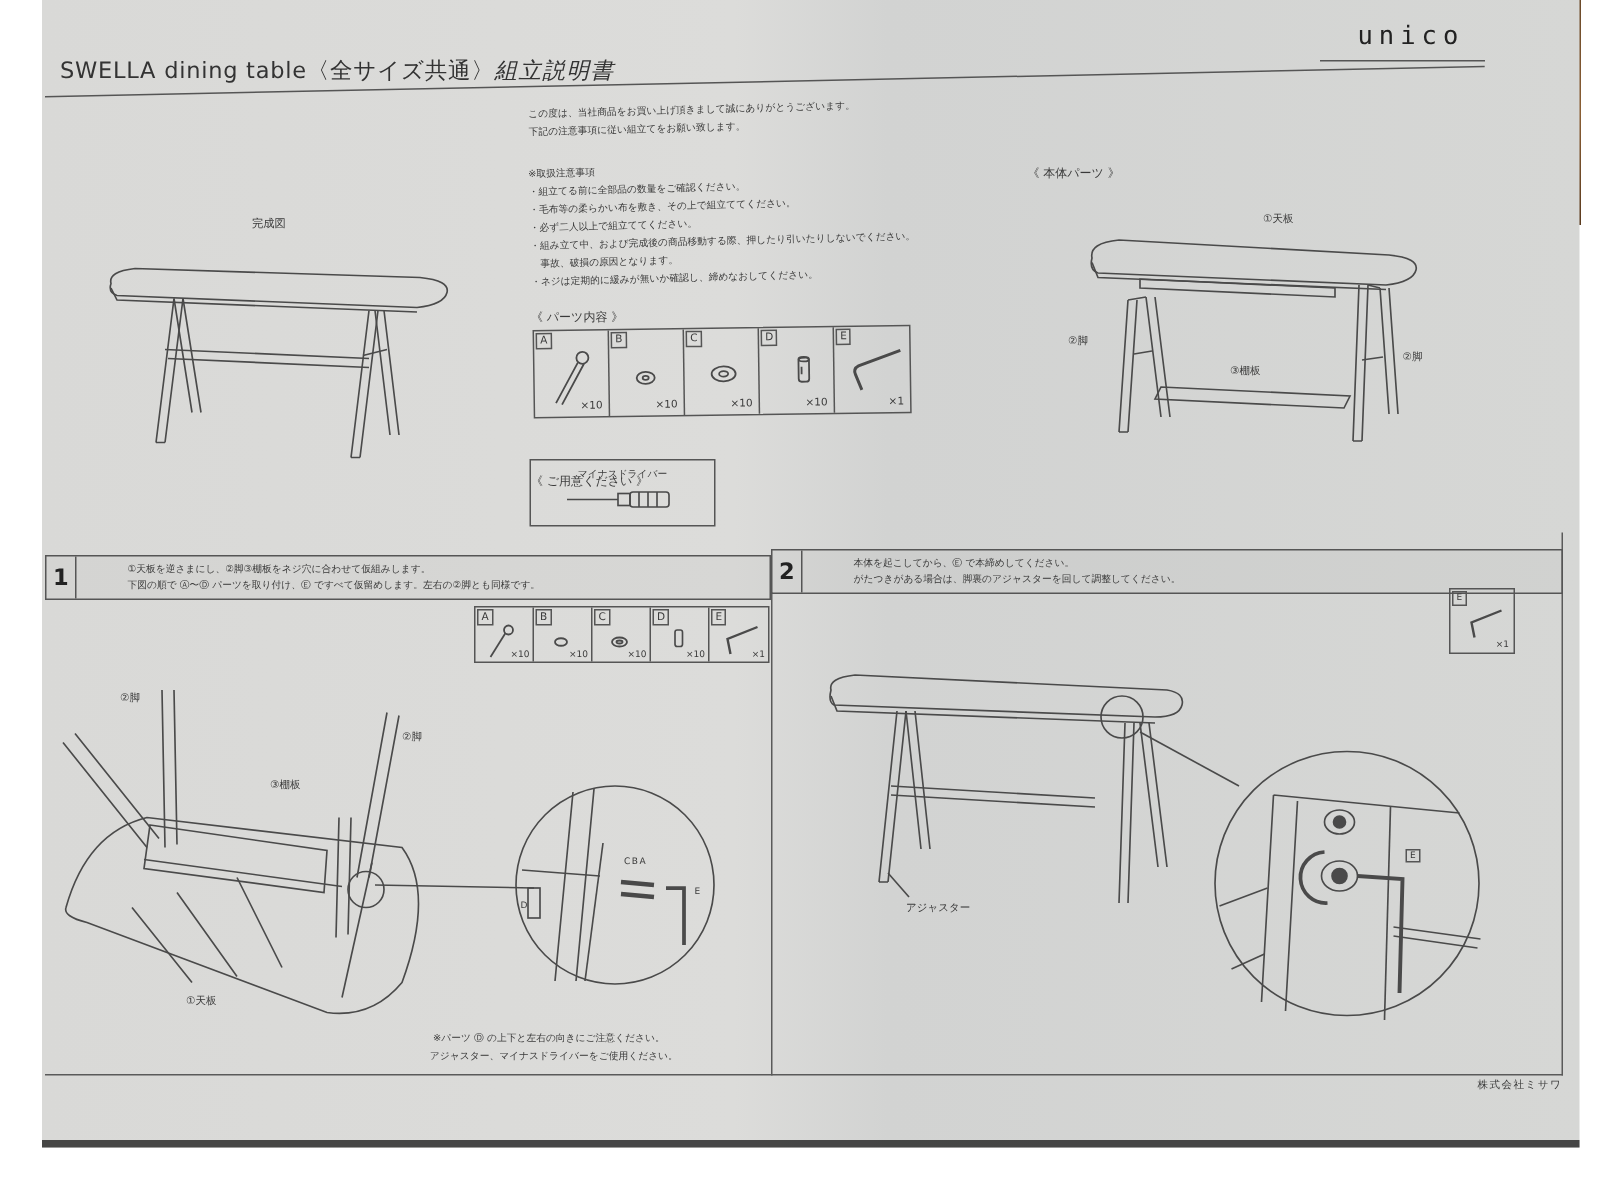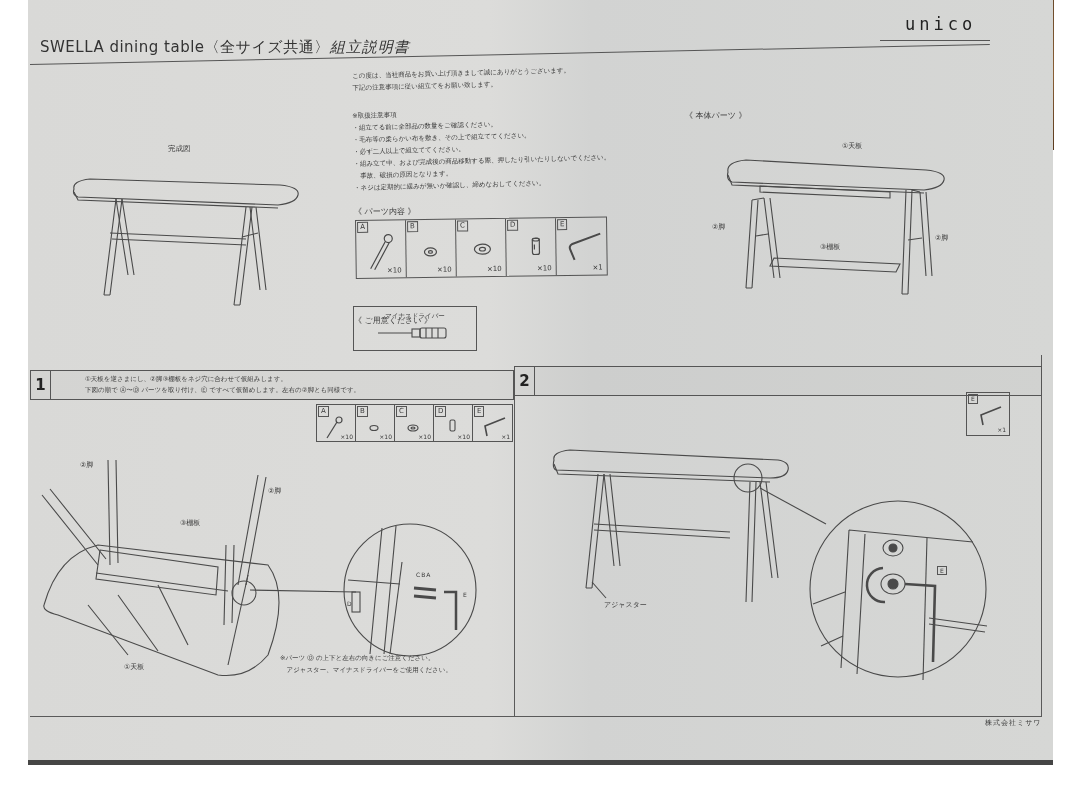--- a/index.html
+++ b/index.html
@@ -51,21 +51,21 @@
   .mini-part { position: relative; width: 39px; height: 36px; border-right: 1px solid #555; }
   .mini-part:last-child { border-right: none; }
   .mini-part .letter { position: absolute; left: 1px; top: 1px; font-size: 7px; border: 1px solid #555; padding: 0 2px; line-height: 9px; }
   .mini-part .qty { position: absolute; right: 2px; bottom: 1px; font-size: 6px; }
   .mini-part svg { position: absolute; left: 6px; top: 11px; }
 
   .e-box { position: absolute; left: 966px; top: 392px; width: 44px; height: 44px; border: 1px solid #555; }
   .e-box .letter { position: absolute; left: 1px; top: 1px; font-size: 6px; border: 1px solid #555; padding: 0 2px; line-height: 8px; }
   .e-box .qty { position: absolute; right: 3px; bottom: 2px; font-size: 6px; }
 
-  .caution { position: absolute; left: 280px; top: 652px; }
+  .caution { position: absolute; left: 280px; top: 686px; text-align: center; }
   .company { position: absolute; left: 985px; top: 718px; font-size: 7px; letter-spacing: 1px; }
 
   svg.draw { position: absolute; overflow: visible; }
   svg.draw * { fill: none; stroke: #4a4a4a; stroke-width: 1.1; }
   svg.draw .fill { fill: #4a4a4a; }
 </style>
 </head>
 <body>
 
 <div class="wood"></div>
@@ -285,20 +285,24 @@
 <div class="label" style="left:463px;top:591px;font-size:6px;">E</div>
 <div class="label" style="left:347px;top:600px;font-size:6px;">D</div>
 
 <div class="caution">
   <div class="small">※パーツ Ⓓ の上下と左右の向きにご注意ください。</div>
   <div class="small">　アジャスター、マイナスドライバーをご使用ください。</div>
 </div>
 
 <div class="step-bar" style="left:514px;top:366px;width:528px;">
   <div class="step-num">2</div>
+  <div class="step-text">
+    <div>本体を起こしてから、Ⓔ で本締めしてください。</div>
+    <div>がたつきがある場合は、脚裏のアジャスターを回して調整してください。</div>
+  </div>
 </div>
 <div class="e-box">
   <span class="letter">E</span>
   <svg style="position:absolute;left:8px;top:12px;" width="30" height="24">
       <g style="fill:none;stroke:#4a4a4a;stroke-width:1.6">
         <path d="M26,2 L6,10 L8,20"></path>
       </g>
     </svg>
   <span class="qty">×1</span>
 </div>

